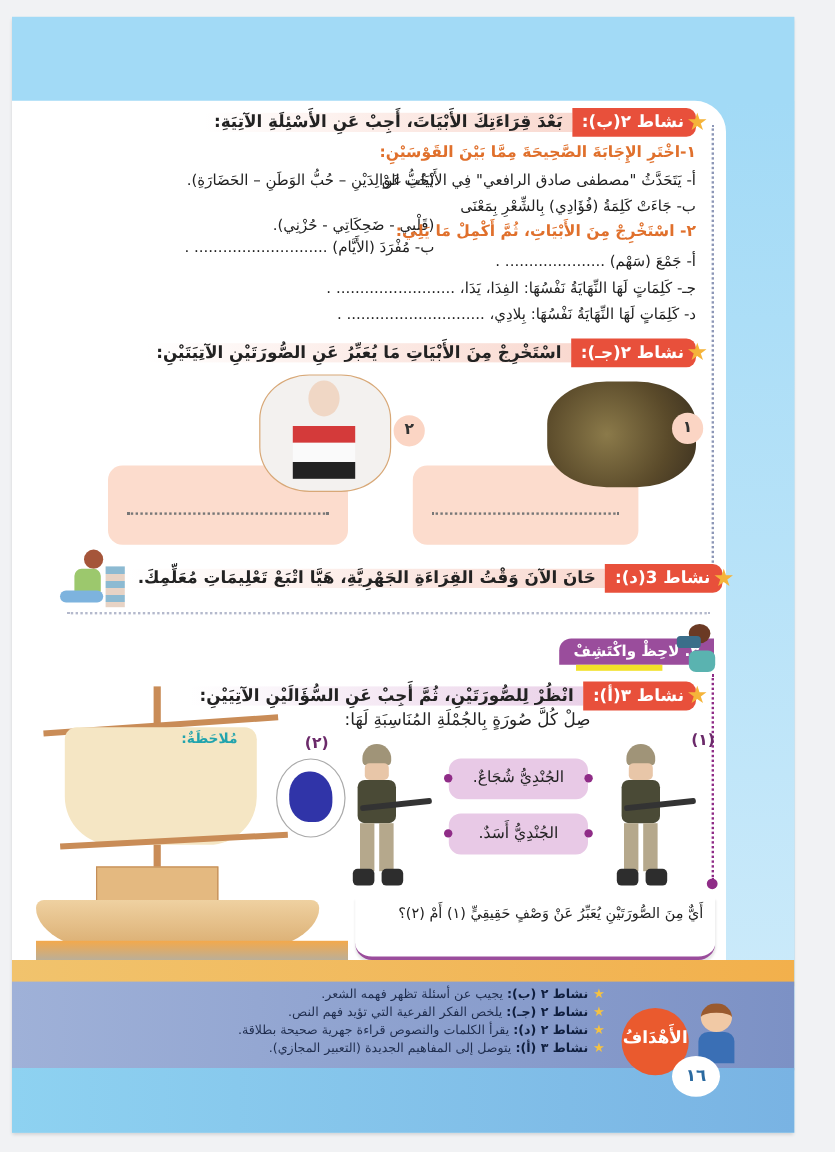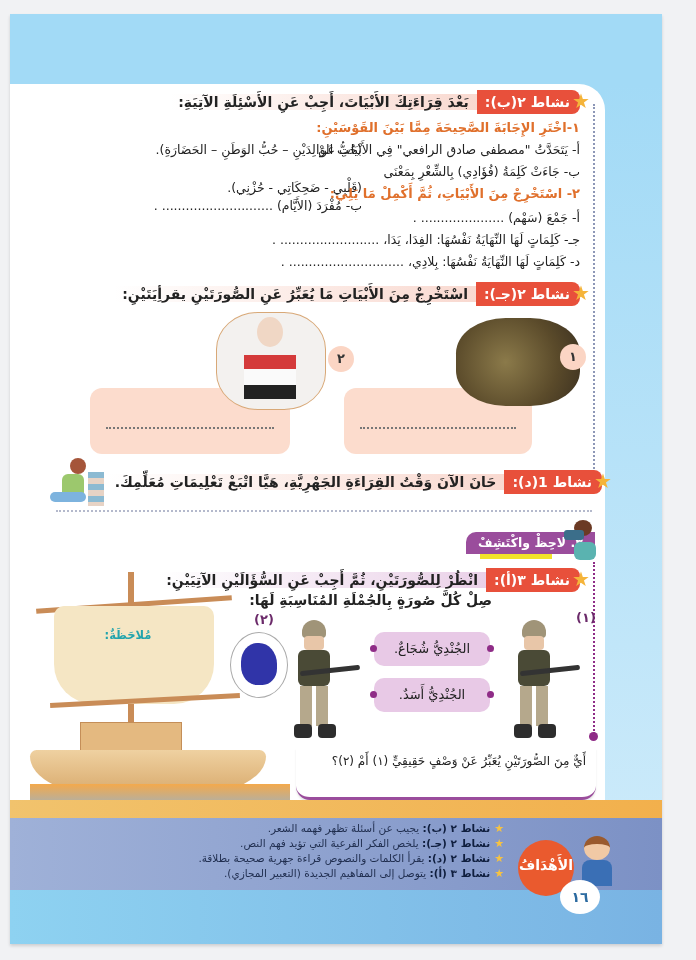--- a/index.html
+++ b/index.html
@@ -50,42 +50,42 @@
   <div class="q" style="right:300px;top:128px">(حُبُّ الوَالِدَيْنِ – حُبُّ الوَطَنِ – الحَضَارَةِ).</div>
   <div class="q" style="right:300px;top:166px">(قَلْبِي - ضَحِكَاتِي - حُزْنِي).</div>
   <div class="qh" style="right:82px;top:172px">٢- اسْتَخْرِجْ مِنَ الأَبْيَاتِ، ثُمَّ أَكْمِلْ مَا يَلِي:</div>
   <div class="q" style="right:82px;top:196px">أ-   جَمْعَ (سَهْم) ..................... .</div>
   <div class="q" style="right:300px;top:184px">ب- مُفْرَدَ (الأَيَّام) ............................ .</div>
   <div class="q" style="right:82px;top:240px">د-   كَلِمَاتٍ لَهَا النِّهَايَةُ نَفْسُهَا: بِلادِي، ............................. .</div>
   <div class="q" style="right:82px;top:218px">جـ- كَلِمَاتٍ لَهَا النِّهَايَةُ نَفْسُهَا: الفِدَا، يَدَا، ......................... .</div>
 
   <div class="act" style="right:82px;top:268px">
     <div class="pill"><span class="star">★</span><span>نشاط ٢(جـ):</span></div>
-    <div class="txt">اسْتَخْرِجْ مِنَ الأَبْيَاتِ مَا يُعَبِّرُ عَنِ الصُّورَتَيْنِ يقرأِيَتَيْنِ:</div>
+    <div class="txt">اسْتَخْرِجْ مِنَ الأَبْيَاتِ مَا يُعَبِّرُ عَنِ الصُّورَتَيْنِ الآتِيَتَيْنِ:</div>
   </div>
 
   <div class="answer-box" style="left:334px;top:374px;width:188px;height:66px">
       <div class="line"></div>
     </div>
   <div class="bubble-img" style="left:446px;top:304px;width:124px;height:88px;background:radial-gradient(circle at 40% 50%,#8b7a4a,#5a4a2a 60%,#3b3020)"></div>
   <div class="num-badge" style="left:550px;top:330px">١</div>
 
   <div class="answer-box" style="left:80px;top:374px;width:200px;height:66px">
       <div class="line"></div>
     </div>
   <div class="bubble-img" style="left:206px;top:298px;width:110px;height:98px;background:#f3f1ef;border:1.5px solid #d8a877;border-radius:38%">
     <div style="position:absolute;left:40px;top:4px;width:26px;height:30px;background:#f0d7c5;border-radius:50%"></div>
     <div style="position:absolute;left:27px;top:42px;width:52px;height:14px;background:#d43a3a"></div>
     <div style="position:absolute;left:27px;top:56px;width:52px;height:16px;background:#fafafa"></div>
     <div style="position:absolute;left:27px;top:72px;width:52px;height:14px;background:#222"></div>
   </div>
   <div class="num-badge" style="left:318px;top:332px">٢</div>
 
   <div class="act" style="right:60px;top:456px">
-    <div class="pill"><span class="star">★</span><span>نشاط 1(د):</span></div>
+    <div class="pill"><span class="star">★</span><span>نشاط 3(د):</span></div>
     <div class="txt">حَانَ الآنَ وَقْتُ القِرَاءَةِ الجَهْرِيَّةِ، هَيَّا اتْبَعْ تَعْلِيمَاتِ مُعَلِّمِكَ.</div>
   </div>
   <div style="position:absolute;left:40px;top:444px;width:56px;height:50px">
     <div style="position:absolute;left:20px;top:0;width:16px;height:16px;border-radius:50%;background:#a5553a"></div>
     <div style="position:absolute;left:12px;top:16px;width:22px;height:24px;background:#9cc86d;border-radius:6px"></div>
     <div style="position:absolute;left:0;top:34px;width:36px;height:10px;background:#7db3de;border-radius:5px"></div>
     <div style="position:absolute;left:38px;top:14px;width:16px;height:34px;background:repeating-linear-gradient(#8cbad2 0 6px,#e7d3c5 6px 12px)"></div>
   </div>
   <div style="position:absolute;left:46px;top:496px;width:536px;border-bottom:2px dotted #b4b9cc"></div>
 
@@ -97,21 +97,21 @@
     <div style="position:absolute;left:10px;top:22px;width:22px;height:18px;background:#5ab3b0;border-radius:6px"></div>
   </div>
 
   <div class="dotline-v purple" style="left:583px;top:548px;height:172px"></div>
   <div style="position:absolute;left:579px;top:718px;width:9px;height:9px;border-radius:50%;background:#8f2c87"></div>
 
   <div class="act purple" style="right:82px;top:554px">
     <div class="pill"><span class="star">★</span><span>نشاط ٣(أ):</span></div>
     <div class="txt">انْظُرْ لِلصُّورَتَيْنِ، ثُمَّ أَجِبْ عَنِ السُّؤَالَيْنِ الآتِيَيْنِ:</div>
   </div>
-  <div style="position:absolute;right:170px;top:578px;font-weight:bold;font-size:14px;color:#222;direction:rtl;white-space:nowrap">صِلْ كُلَّ صُورَةٍ بِالجُمْلَةِ المُنَاسِبَةِ لَهَا:</div>
+  <div style="position:absolute;right:170px;top:578px;font-weight:normal;font-size:14px;color:#222;direction:rtl;white-space:nowrap">صِلْ كُلَّ صُورَةٍ بِالجُمْلَةِ المُنَاسِبَةِ لَهَا:</div>
   <div style="position:absolute;left:566px;top:596px;font-size:13px;color:#6b2a6a;font-weight:bold">(١)</div>
   <div style="position:absolute;left:244px;top:598px;font-size:13px;color:#6b2a6a;font-weight:bold">(٢)</div>
 
   <div style="position:absolute;left:496px;top:604px;width:74px;height:126px">
     <div style="position:absolute;left:16px;top:2px;width:24px;height:18px;border-radius:12px 12px 4px 4px;background:#a09478"></div>
     <div style="position:absolute;left:18px;top:18px;width:20px;height:14px;background:#e8c6a8;border-radius:4px"></div>
     <div style="position:absolute;left:12px;top:32px;width:32px;height:36px;background:#4a4a36;border-radius:6px"></div>
     <div style="position:absolute;left:14px;top:50px;width:60px;height:5px;background:#333;border-radius:2px;transform:rotate(-6deg)"></div>
     <div style="position:absolute;left:14px;top:68px;width:12px;height:40px;background:#b5a88c"></div>
     <div style="position:absolute;left:30px;top:68px;width:12px;height:40px;background:#b5a88c"></div>
@@ -152,21 +152,21 @@
   <div style="position:absolute;left:20px;top:558px;width:260px;height:248px">
     <div style="position:absolute;left:98px;top:0;width:6px;height:180px;background:#c98c57"></div>
     <div style="position:absolute;left:6px;top:30px;width:196px;height:5px;background:#c98c57;transform:rotate(-4deg)"></div>
     <div style="position:absolute;left:24px;top:34px;width:160px;height:98px;background:#f5e6c4;border-radius:10px 10px 40px 40px"></div>
     <div style="position:absolute;left:20px;top:126px;width:190px;height:5px;background:#c98c57;transform:rotate(-3deg)"></div>
     <div style="position:absolute;left:50px;top:150px;width:102px;height:52px;background:#e4b980;border:1px solid #c48e58"></div>
     <div style="position:absolute;left:0;top:178px;width:236px;height:46px;background:linear-gradient(#efd1a1,#d7a86a);border-radius:10px 10px 120px 120px/10px 10px 60px 60px"></div>
     <div style="position:absolute;left:0;top:212px;width:260px;height:30px;background:linear-gradient(#f3a94c,#8cb4d8)"></div>
   </div>
 
-  <div style="position:absolute;left:48px;top:614px;width:140px;direction:rtl;text-align:center">
+  <div style="position:absolute;left:48px;top:594px;width:140px;direction:rtl;text-align:right">
     <div style="font-size:11.5px;font-weight:bold;color:#22a4ad">مُلاحَظَةٌ:</div>
   </div>
 
   <div style="position:absolute;left:0;top:786px;width:652px;height:22px;background:linear-gradient(to right,#f1c36d,#f2b04c)"></div>
   <div style="position:absolute;left:0;top:804px;width:652px;height:74px;background:linear-gradient(to right,#9fb1d8,#7c91c5)"></div>
   <div style="position:absolute;left:0;top:876px;width:652px;height:54px;background:linear-gradient(to right,#8ed2f1,#79b3e3)"></div>
 
   <div style="position:absolute;right:158px;top:808px;width:380px">
     <div class="goal-line" style="right:0;top:0"><span class="goal-star">★</span><b>نشاط ٢ (ب):</b> <span>يجيب عن أسئلة تظهر فهمه الشعر.</span></div>
     <div class="goal-line" style="right:0;top:15px"><span class="goal-star">★</span><b>نشاط ٢ (جـ):</b> <span>يلخص الفكر الفرعية التي تؤيد فهم النص.</span></div>

